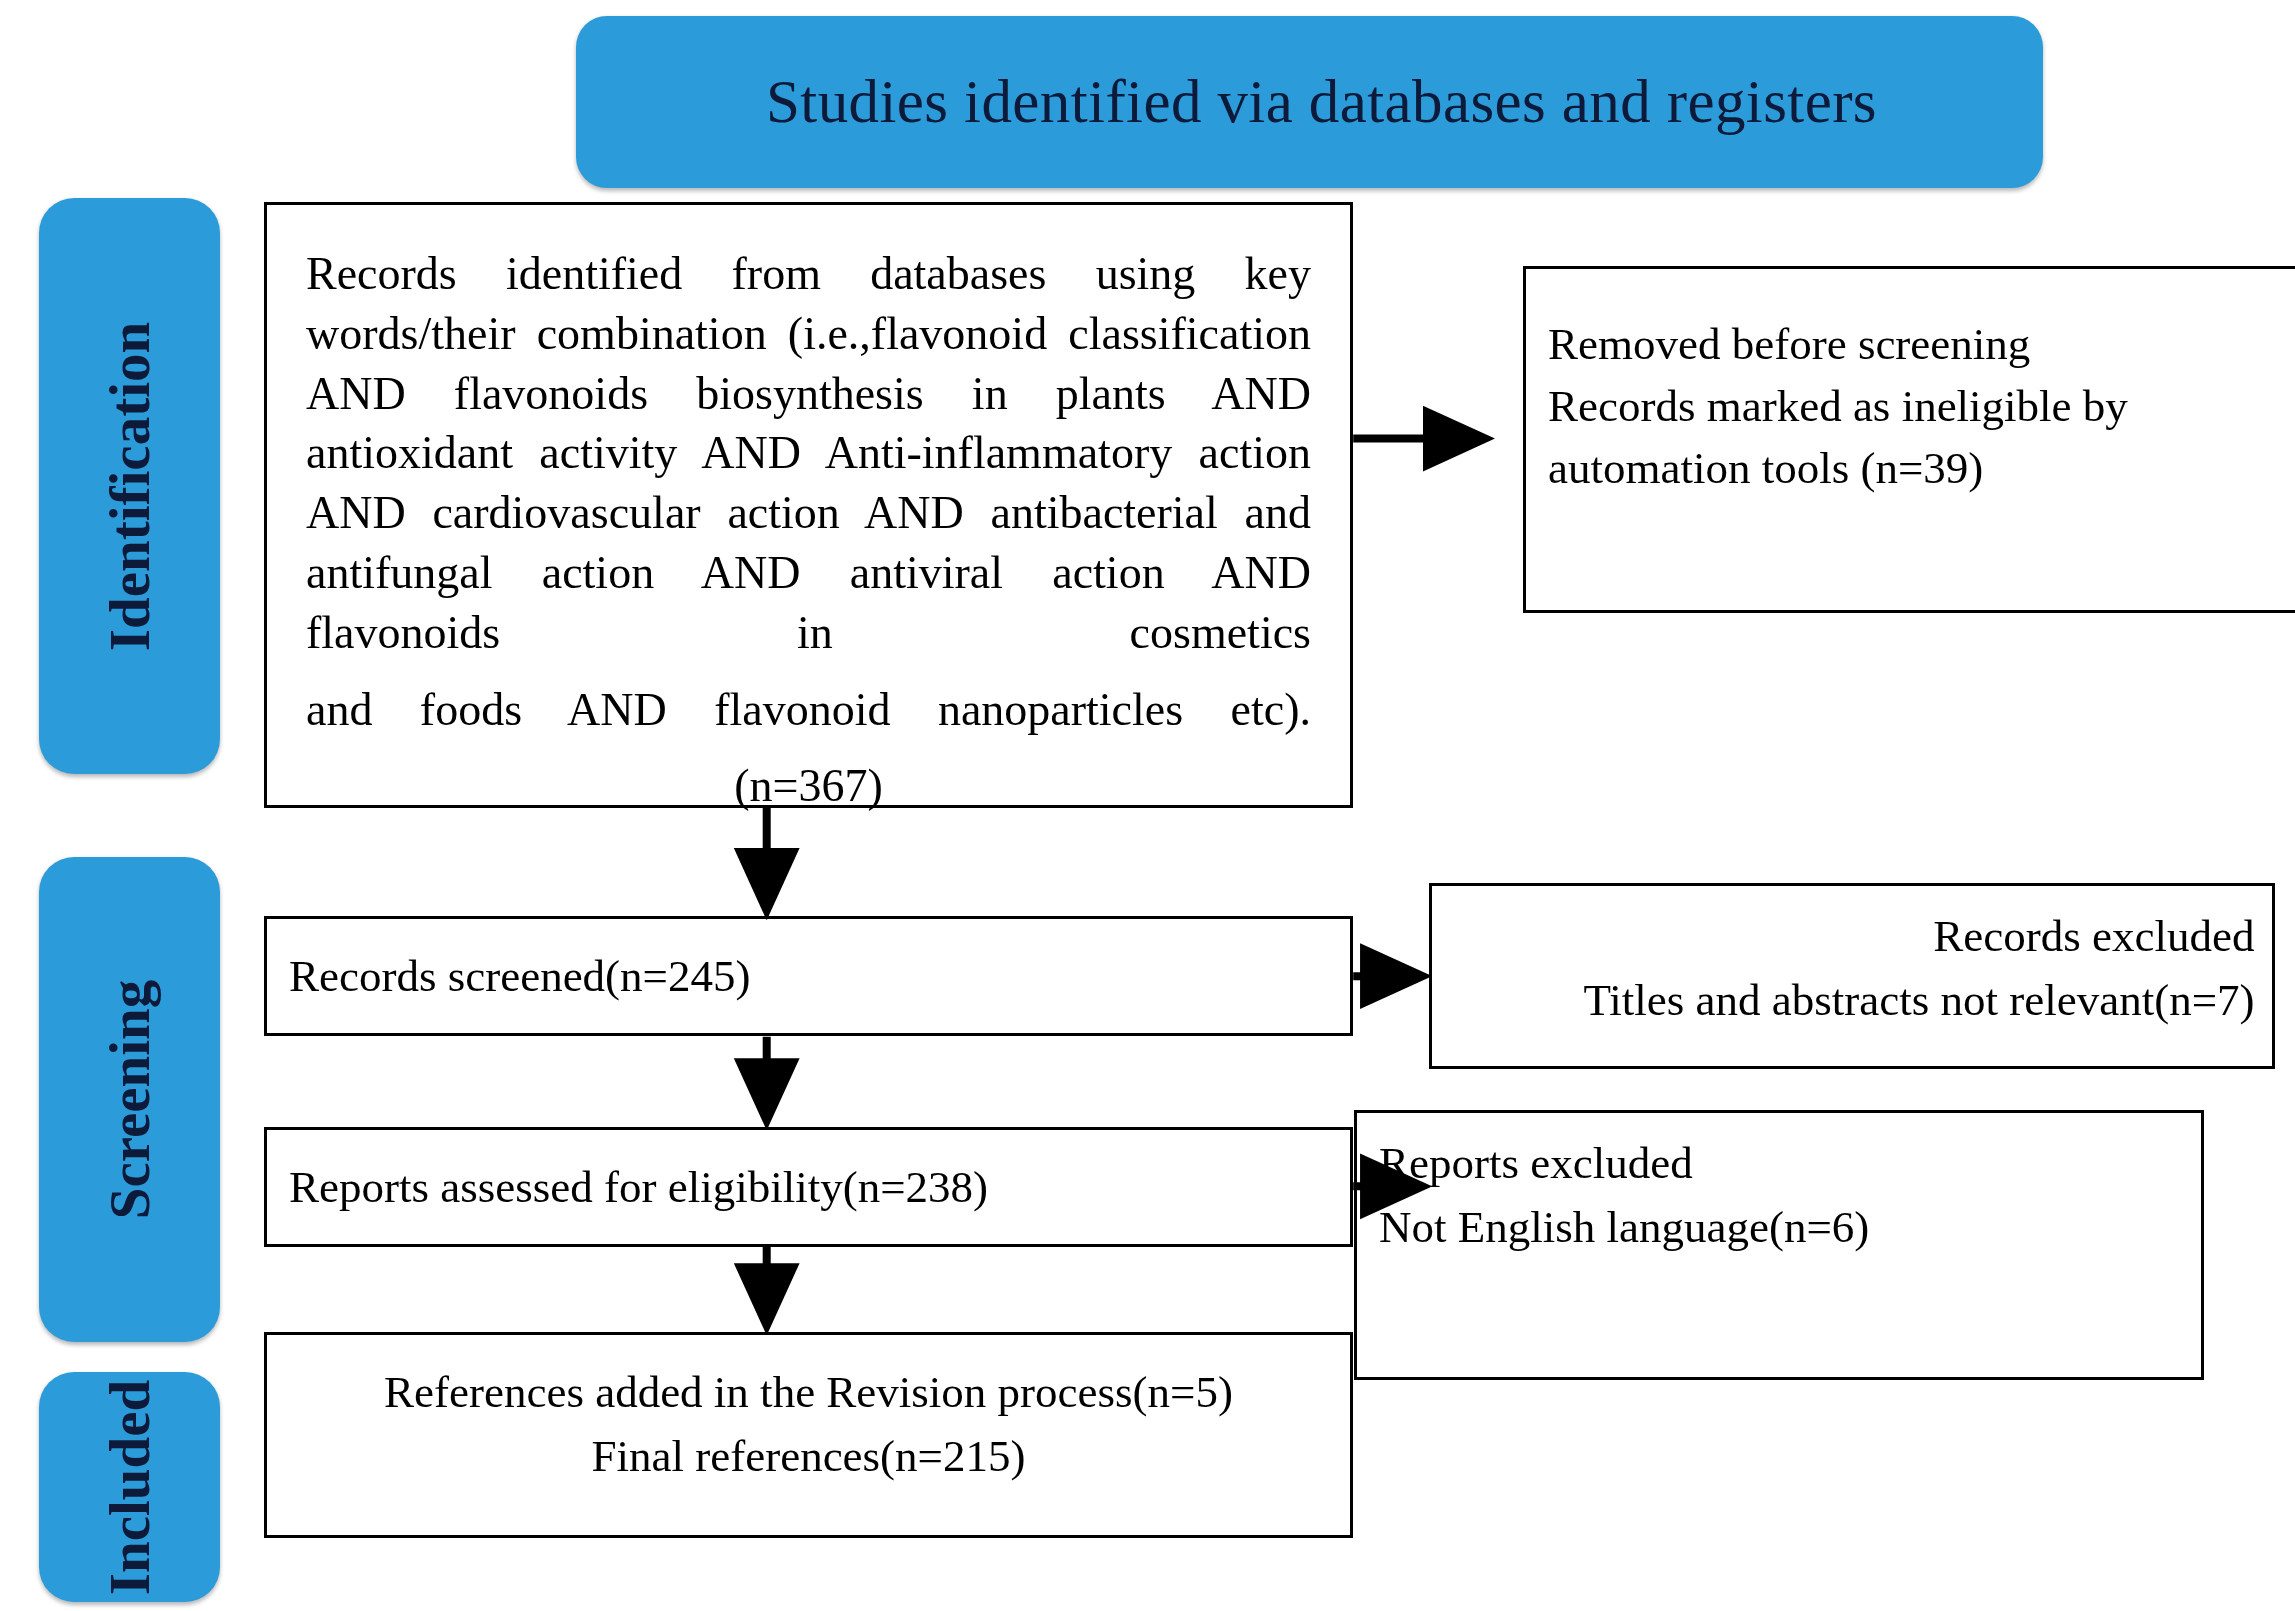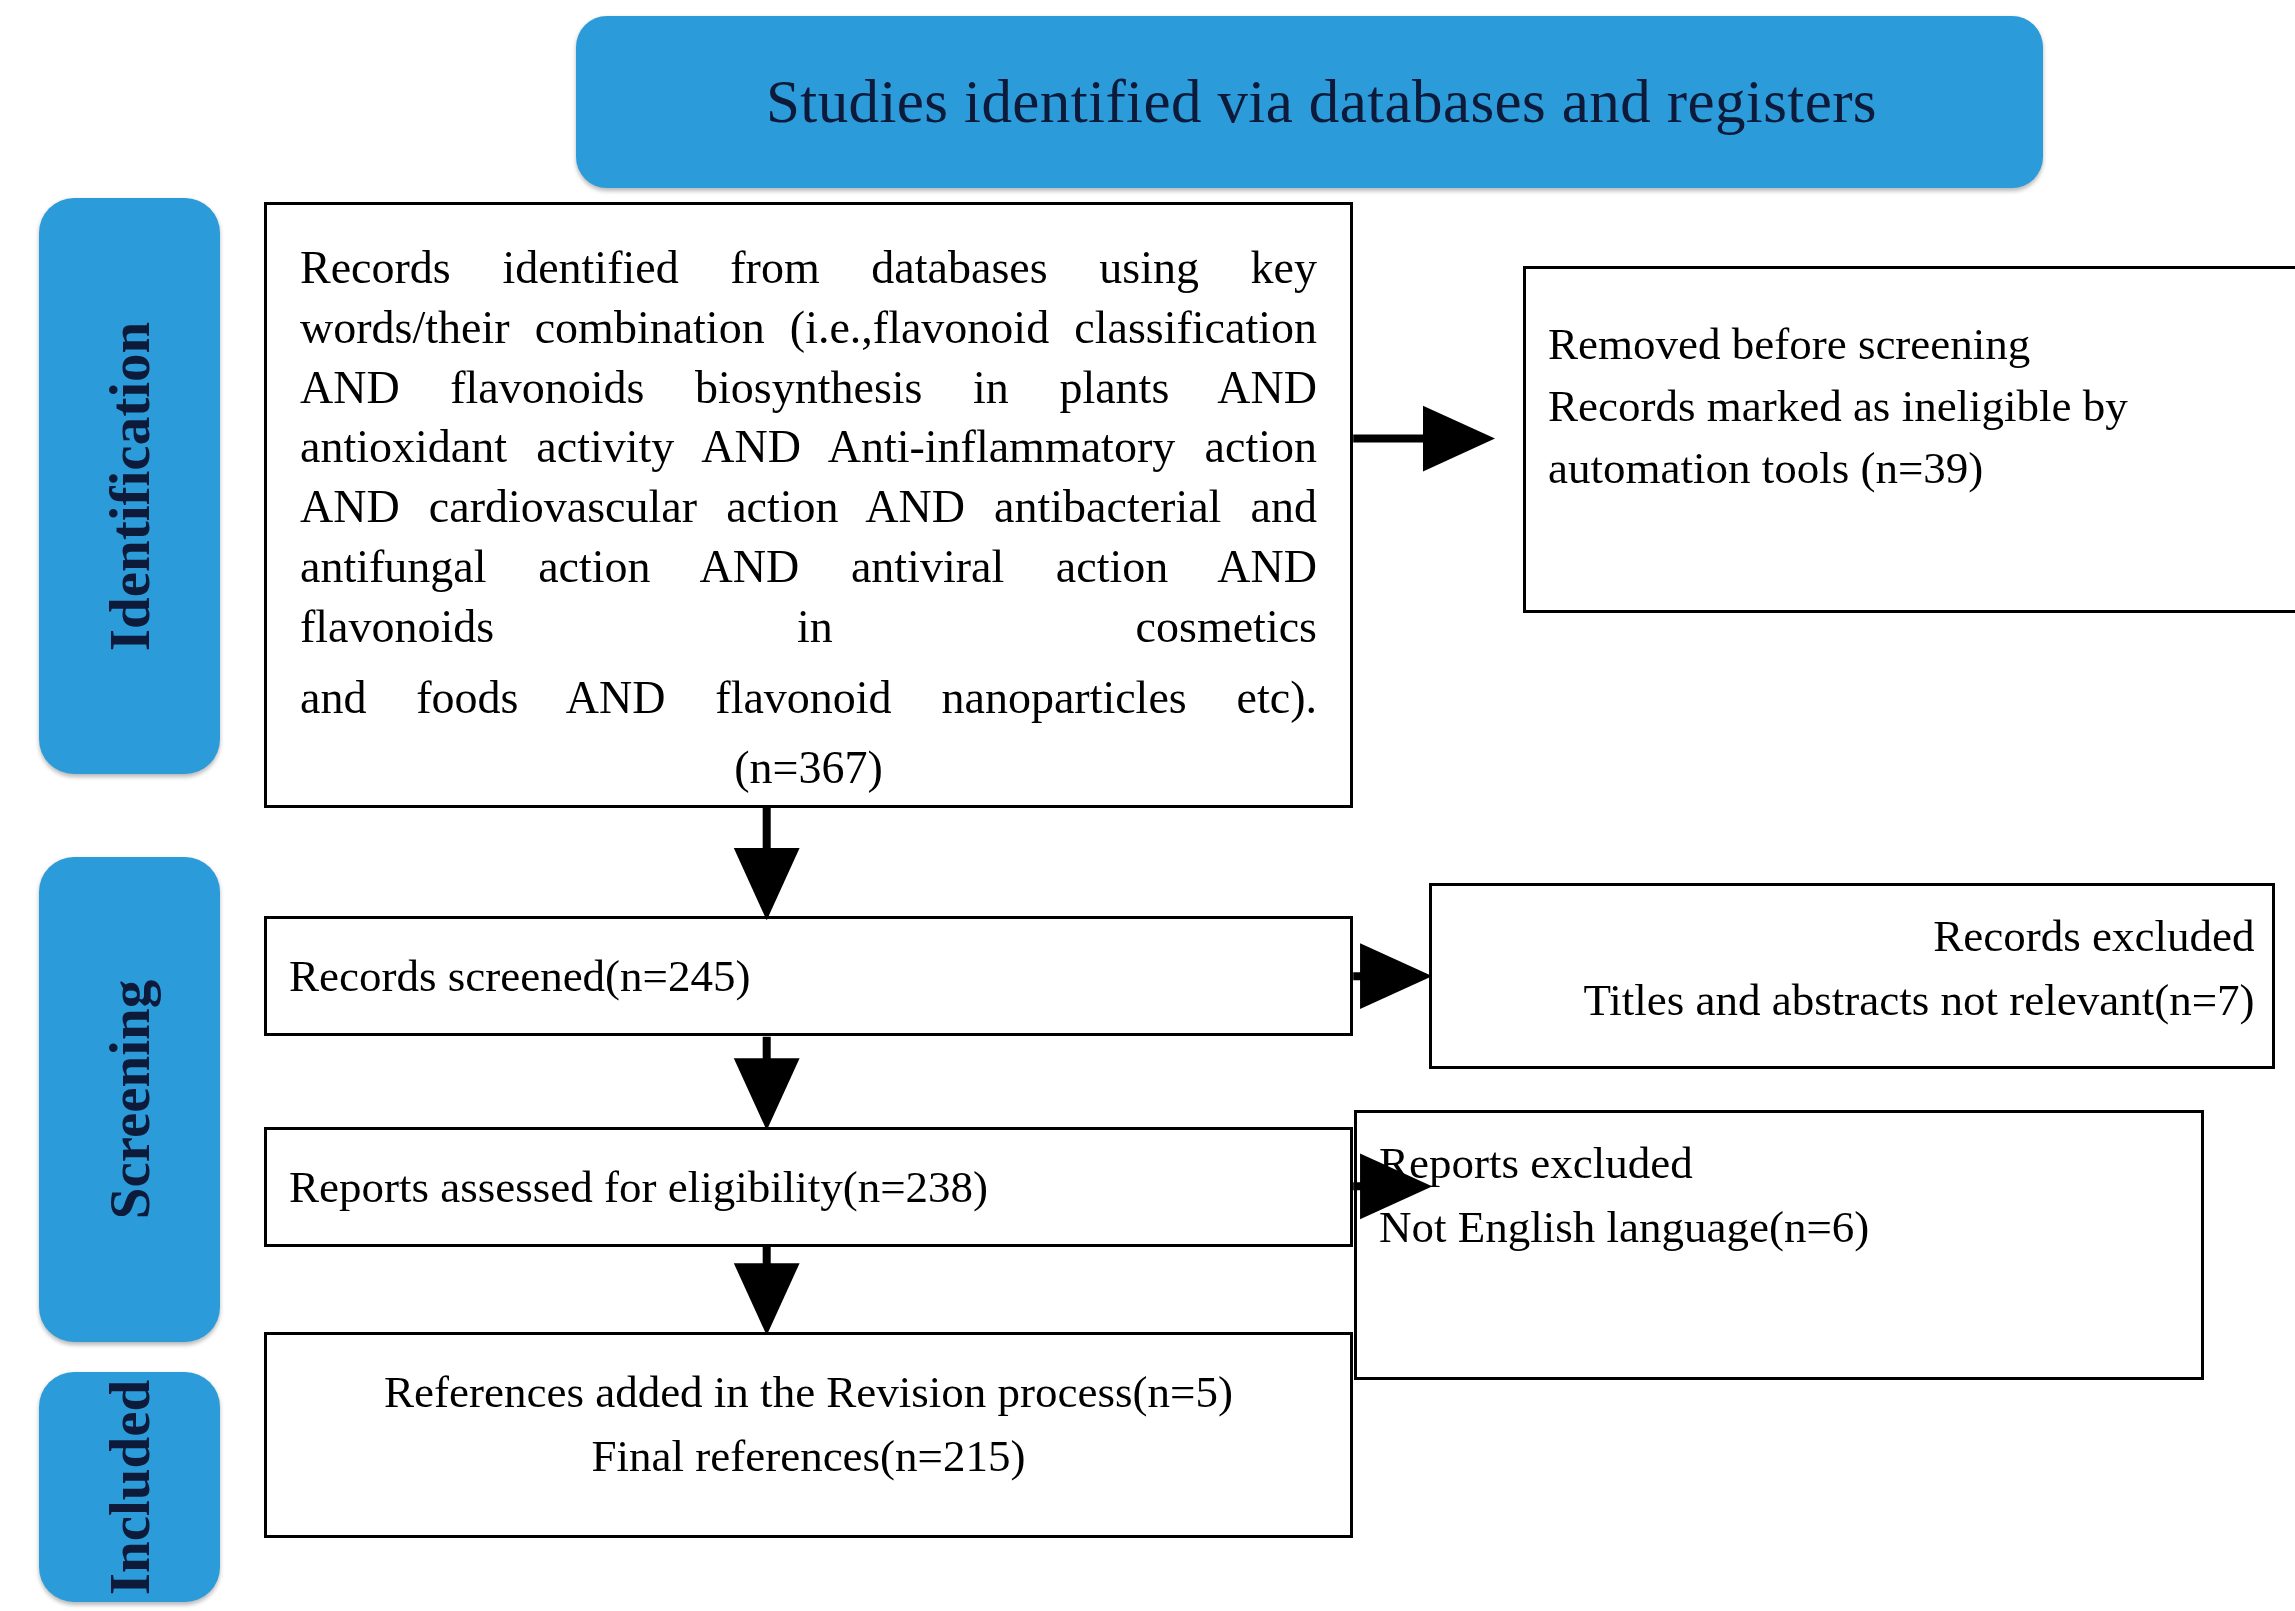--- a/index.html
+++ b/index.html
@@ -72,21 +72,21 @@
     top: 202px;
     width: 1089px;
     height: 606px;
     padding: 22px 22px 10.2px 22px;
   }
   #box-identified .para {
     text-align: justify;
     text-align-last: justify;
     font-size: 46px;
     line-height: 1.30;
-    margin: 11px;
+    margin: 17px;
   }
   #box-identified .count {
     text-align: center;
     font-size: 46px;
     line-height: 1.30;
     margin: 0;
   }
 
   
   #box-removed {

